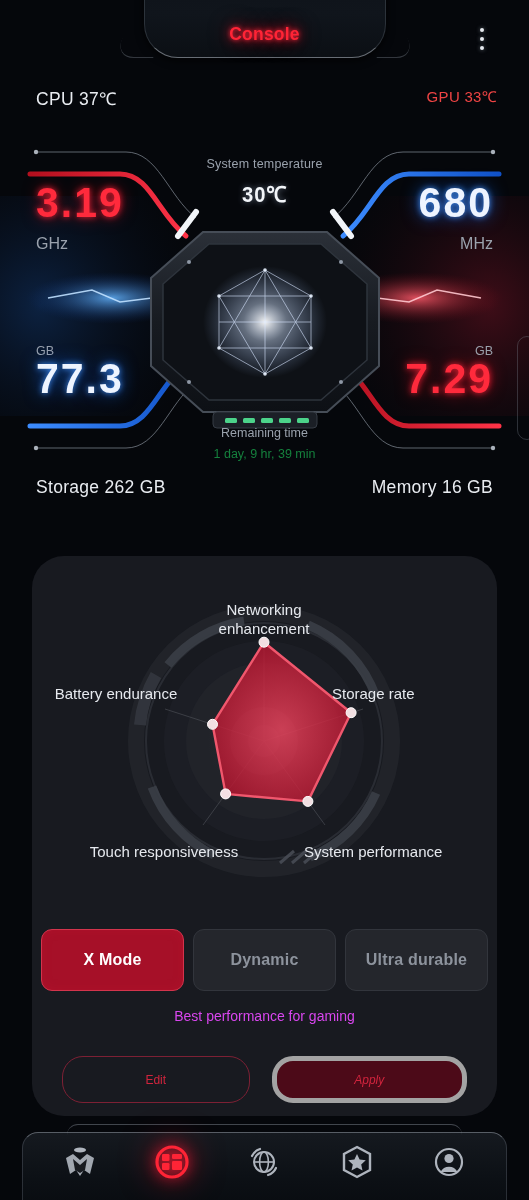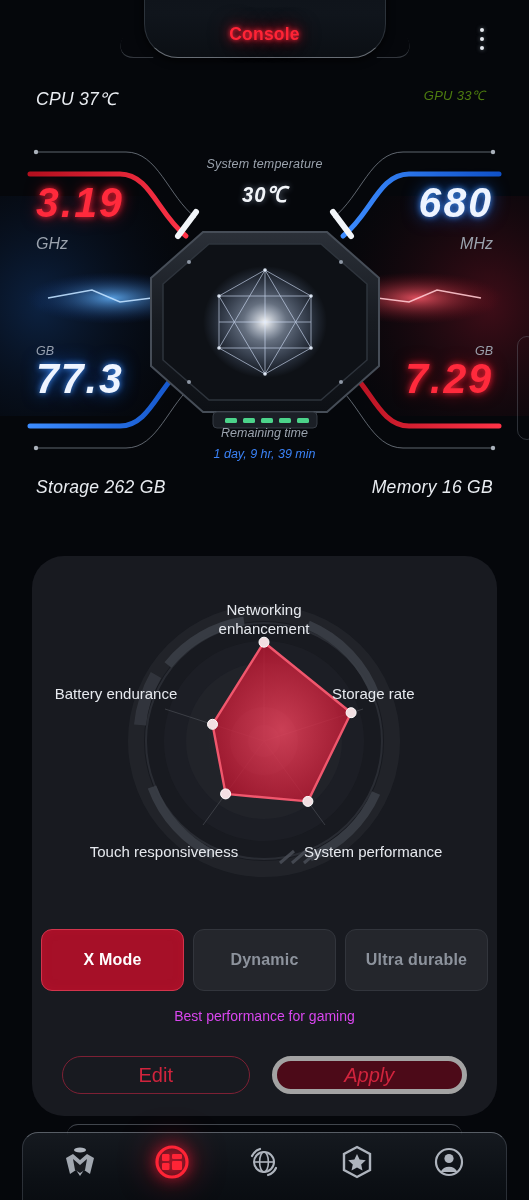--- a/index.html
+++ b/index.html
@@ -39,25 +39,25 @@
     color:#ff2436;
     text-shadow:0 0 4px rgba(255,40,60,.95),0 0 11px rgba(255,20,45,.85),0 0 22px rgba(220,0,30,.55);
     z-index:4;
   }
   .overflow-menu{ position:absolute; right:36px; top:19px; width:22px; height:40px;
      display:flex; flex-direction:column; align-items:center; justify-content:center; gap:5px; z-index:5; }
   .overflow-menu i{ display:block; width:4px; height:4px; border-radius:50%; background:#e6e9ee;
       box-shadow:0 0 4px rgba(200,210,225,.5); }
 
   
-  .stats{ position:absolute; left:0; top:86px; width:529px; height:430px;font-style:italic; }
+  .stats{ position:absolute; left:0; top:86px; width:529px; height:430px; }
 
   .temp-row{ position:absolute; left:0; top:0; width:529px; height:34px; }
   .temp-cpu{ position:absolute; left:36px; top:0; font-size:17.5px; color:#e9ecf1; letter-spacing:.3px;}
-  .temp-gpu{ position:absolute; right:44px; top:0; font-size:13px; color:#4d7c0f; letter-spacing:.3px;}
+  .temp-gpu{ position:absolute; right:32px; top:0; font-size:15px; color:#ef4444; letter-spacing:.3px;}
 
   .sys-temp-label{ position:absolute; left:0; top:71px; width:529px; text-align:center;
       font-size:12.5px; color:#9aa2ad; letter-spacing:.2px; }
   .sys-temp-value{ position:absolute; left:0; top:92px; width:529px; text-align:center;
       font-size:22px; font-weight:bold; color:#f2f5f9; letter-spacing:1px;
       font-family:"Liberation Sans", sans-serif;
       text-shadow:0 0 7px rgba(200,220,255,.45); }
   .lcd{ font-stretch:condensed; transform:scaleX(.92); display:inline-block; }
 
   
@@ -71,21 +71,21 @@
   .r-gpu{ right:36px; top:96px; text-align:right; }
   .r-sto{ left:36px; top:272px; }
   .r-mem{ right:36px; top:272px; text-align:right; }
   .r-sto .unit,.r-gpu .unit,.r-mem .unit{ }
   .unit-top{ position:absolute; font-size:12.5px; color:#9aa2ad; }
   .u-sto{ left:36px; top:258px; } .u-mem{ right:36px; top:258px; }
 
   .remain-label{ position:absolute; left:0; top:340px; width:529px; text-align:center;
       font-size:12.5px; color:#9aa2ad; }
   .remain-value{ position:absolute; left:0; top:361px; width:529px; text-align:center;
-      font-size:12.5px; color:#3b82f6; }
+      font-size:12.5px; color:#15803d; }
 
   .bottom-row{ position:absolute; left:0; top:391px; width:529px; height:30px; }
   .storage-txt{ position:absolute; left:36px; top:0; font-size:17.5px; color:#e9ecf1; letter-spacing:.3px;}
   .memory-txt{ position:absolute; right:36px; top:0; font-size:17.5px; color:#e9ecf1; letter-spacing:.3px;}
 
   .stats-svg{ position:absolute; left:0; top:0; width:529px; height:430px; pointer-events:none; }
 
   
   .core{ position:absolute; left:145px; top:140px; width:240px; height:205px; }
 
@@ -108,22 +108,22 @@
     font-size:16px; letter-spacing:.2px; cursor:pointer;font-weight:bold;
   }
   .mode-active{ background:#a61028; color:#ffffff; border:1px solid #d3344c;
       box-shadow:0 0 10px rgba(190,20,45,.35) inset; }
   .mode-idle{ background:#24262c; color:#8d939d; border:1px solid #32353c; }
 
   .mode-hint{ position:absolute; left:0; top:452px; width:465px; text-align:center;
       font-size:14px; color:#d946ef; }
 
   .actions{ position:absolute; left:30px; top:500px; width:405px; height:42px; display:flex; gap:22px; }
-  .btn{ flex:1; height:38px; border-radius:21px; display:flex; align-items:center; justify-content:center;
-      font-size:20px; cursor:pointer; }
+  .btn{ flex:1; height:47px; border-radius:21px; display:flex; align-items:center; justify-content:center;
+      font-size:12px; cursor:pointer; }
   .btn-edit{ background:transparent; border:1px solid #7d2034; color:#d1243d; }
   .btn-apply{ background:#4c0a18; border:5px solid #a3a3a3; color:#d1243d;font-style:italic; }
 
   
   .navbar{ position:absolute; left:0; bottom:0; width:529px; height:76px; }
   .nav-plate{
     position:absolute; left:22px; bottom:-18px; width:485px; height:86px;
     background:linear-gradient(180deg,#15191f 0%,#0c1015 55%,#070a0e 100%);
     border-top:1px solid rgba(168,176,188,.5);
     border-left:1px solid rgba(120,128,140,.3);

